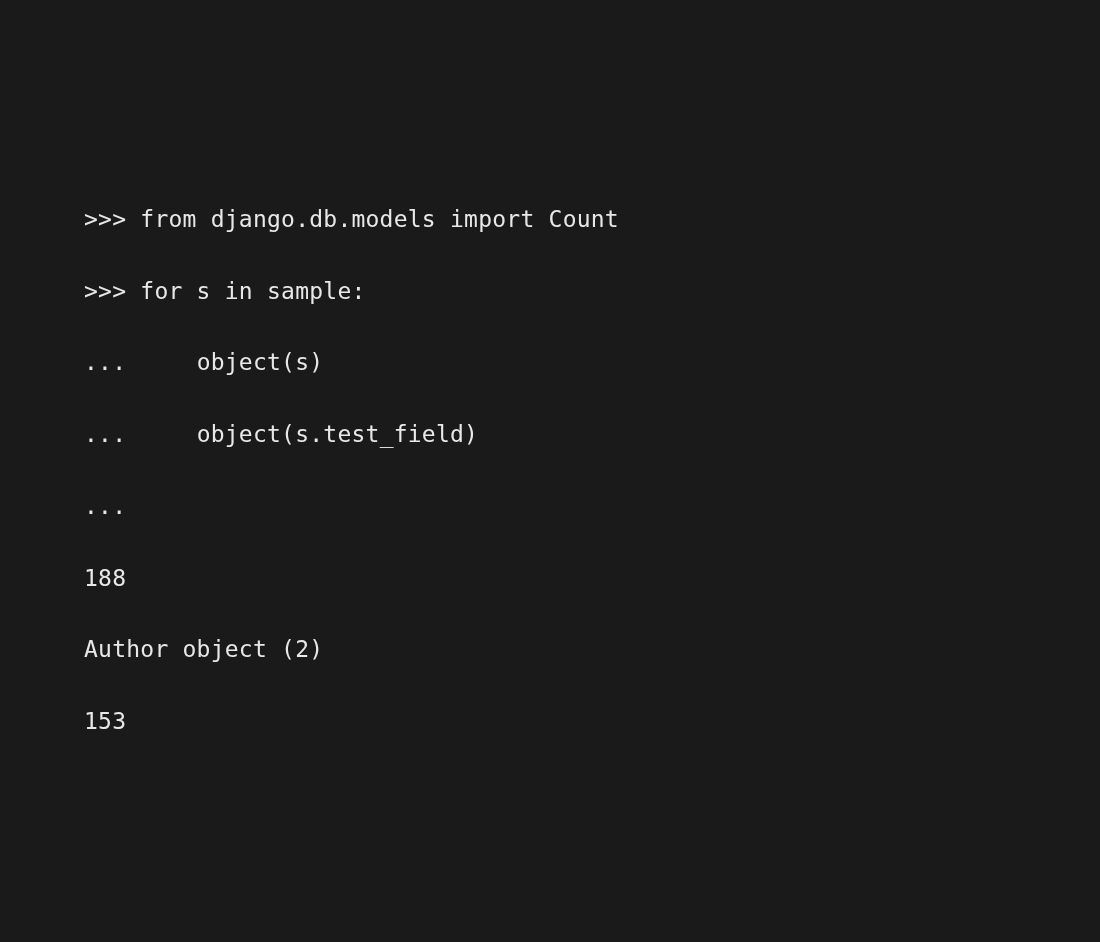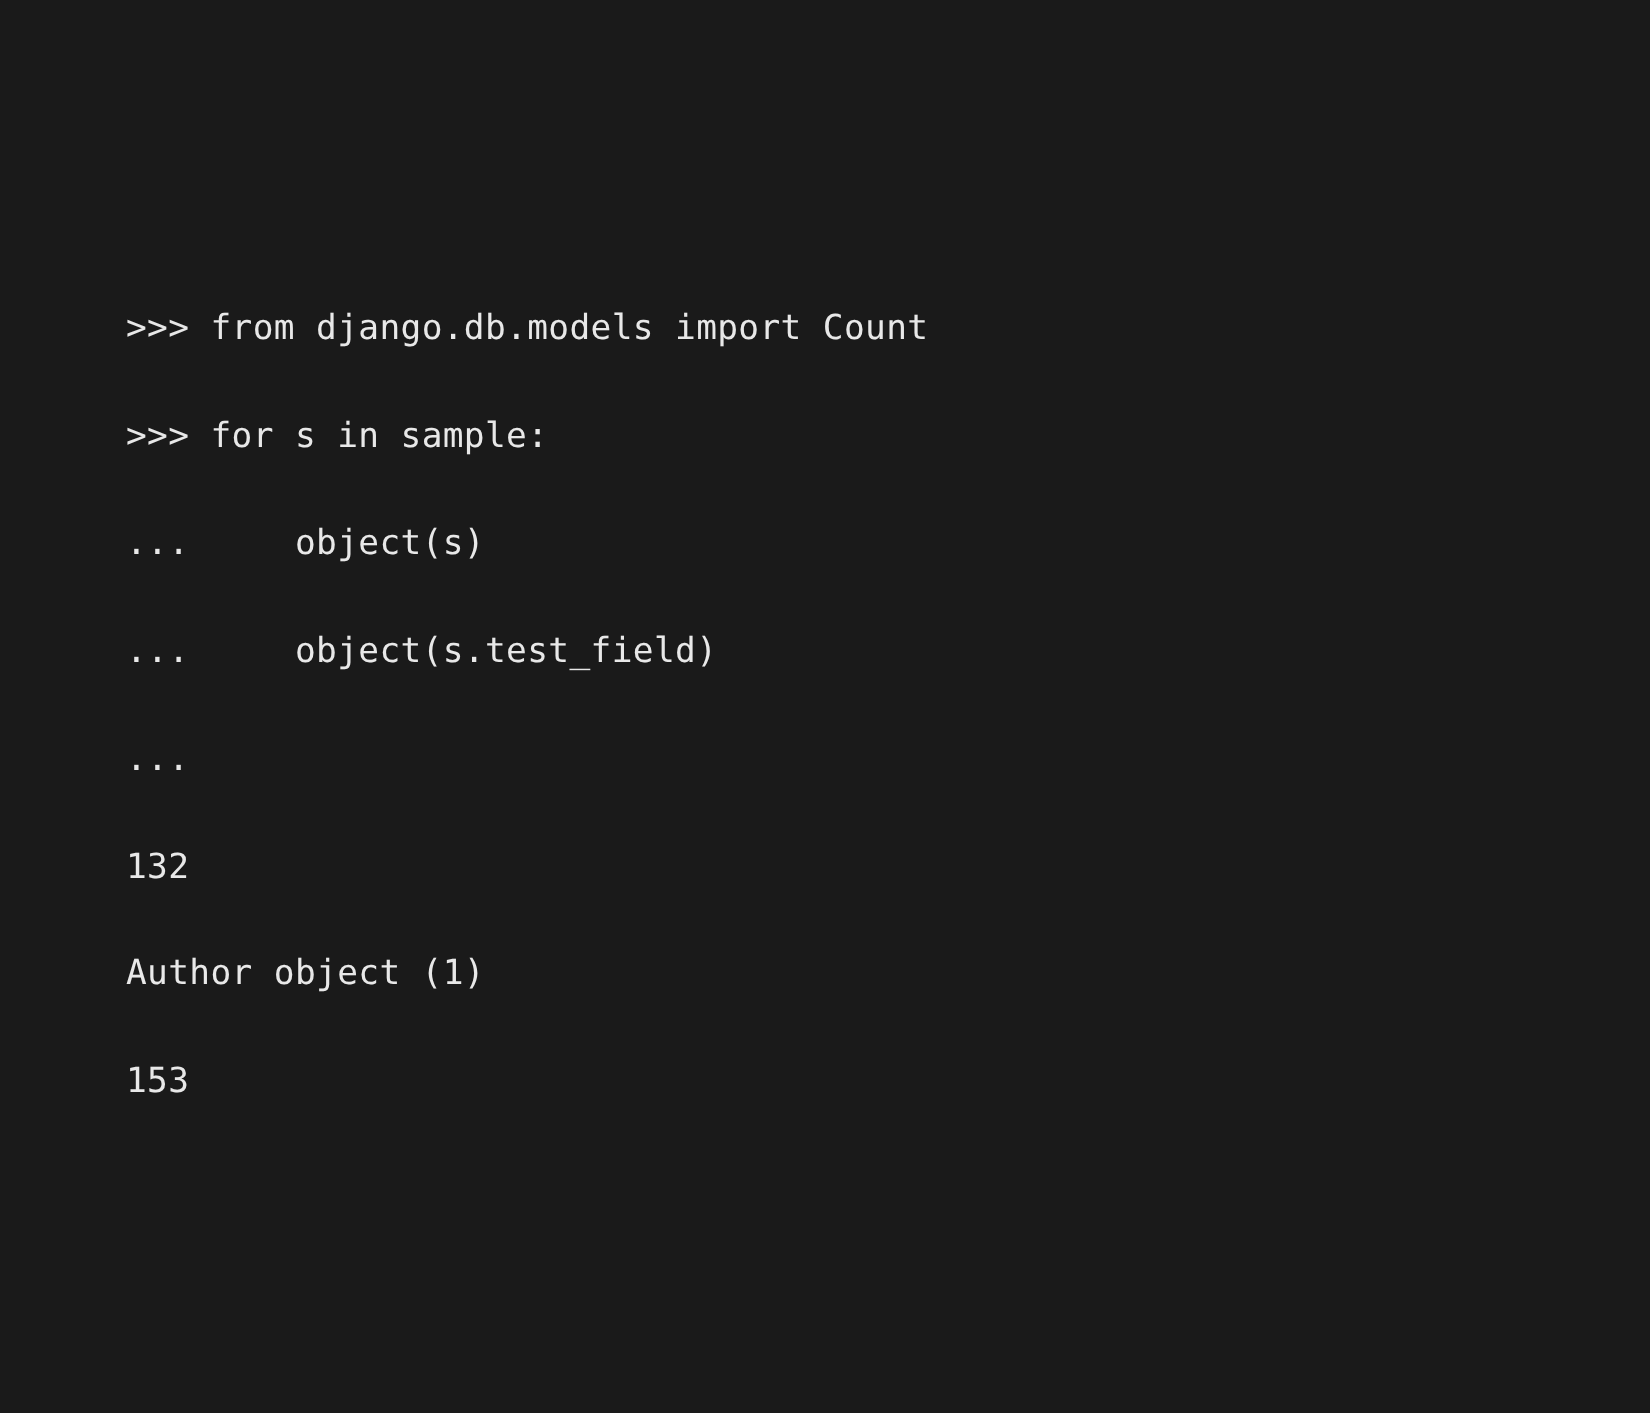--- a/index.html
+++ b/index.html
@@ -33,16 +33,16 @@
   </style>
 </head>
 <body>
 
 <div class="terminal">
 <span class="line"><span>&gt;&gt;&gt; </span><span>from django.db.models import Count</span></span>
 <span class="line"><span>&gt;&gt;&gt; </span><span>for s in sample:</span></span>
 <span class="line"><span>...     </span><span>object(s)</span></span>
 <span class="line"><span>...     </span><span>object(s.test_field)</span></span>
 <span class="line"><span>... </span><span></span></span>
-<span class="line"><span>132</span></span>
-<span class="line"><span>Author object (1)</span></span>
+<span class="line"><span>188</span></span>
+<span class="line"><span>Author object (2)</span></span>
 <span class="line"><span>153</span></span>
 </div>
 
 </body></html>

